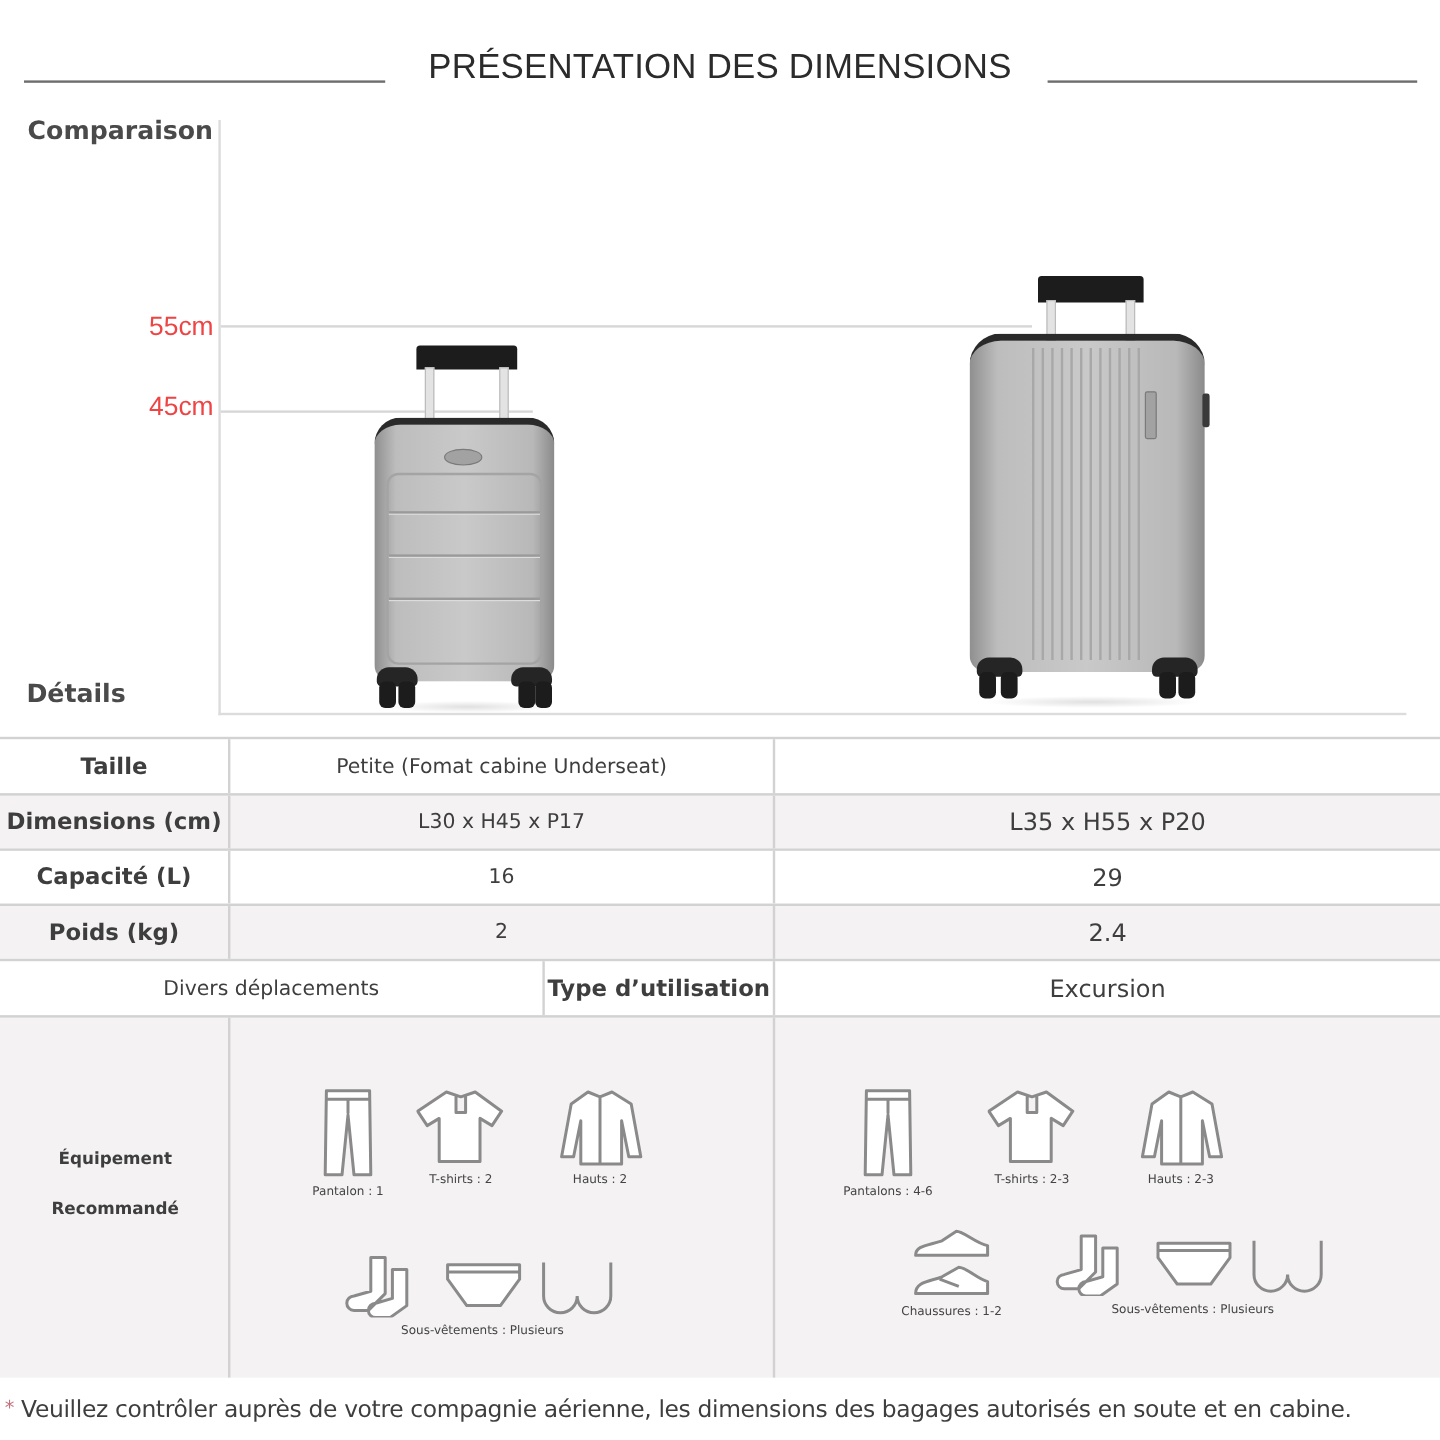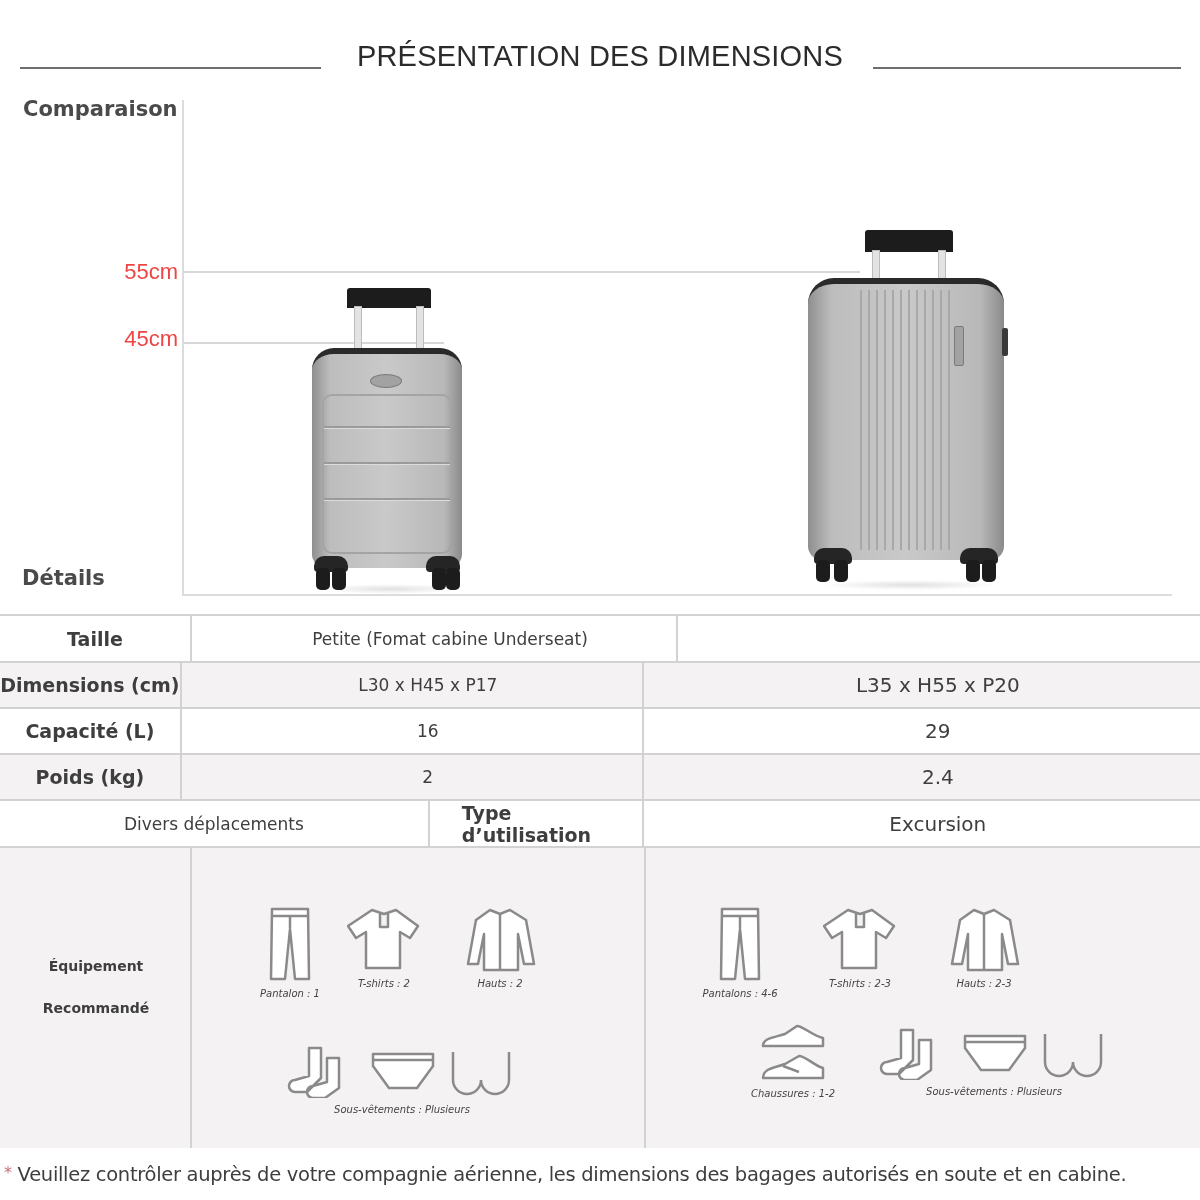--- a/index.html
+++ b/index.html
@@ -29,37 +29,37 @@
     border-radius: 22px 22px 14px 14px; border-top: 6px solid #2a2a2a; }
   .rib { position: absolute; left: 12px; right: 12px; height: 2px; background: #9a9a9a; box-shadow: 0 1px 0 #dcdcdc; }
   .vrib { position: absolute; top: 6px; bottom: 10px; width: 2px; background: #a8a8a8; }
   .badge { position: absolute; background: #a2a2a2; border: 1px solid #7a7a7a; }
   .wheel { position: absolute; width: 14px; height: 22px; background: #1c1c1c; border-radius: 5px; }
   .wheel-housing { position: absolute; background: #252525; border-radius: 10px 10px 4px 4px; }
   .shadow { position: absolute; height: 10px; background: radial-gradient(ellipse at center, rgba(0,0,0,0.12), rgba(0,0,0,0) 70%); }
 
   
   .tbl { position: absolute; left: 0; top: 614px; width: 1200px; }
-  .row { position: absolute; left: 0; width: 1200px; border-top: 2px solid #d2d2d2; display: flex; gap: 32px; }
+  .row { position: absolute; left: 0; width: 1200px; border-top: 2px solid #d2d2d2; display: flex; }
   .row.shade { background: #f4f2f2; }
   .cell { display: flex; align-items: center; justify-content: center; height: 100%; }
   .c0 { width: 192px; border-right: 2px solid #d2d2d2; font-family: "DejaVu Sans", sans-serif; font-weight: bold; font-size: 19px; color: #3e3e3e; }
   .c1 { width: 454px; border-right: 2px solid #d2d2d2; font-family: "DejaVu Sans", sans-serif; font-size: 17px; color: #3e3e3e; }
   .c2 { width: 554px; font-family: "DejaVu Sans", sans-serif; font-size: 20px; color: #3e3e3e; }
   .asterisk { color: #c4404f; }
 
   
   .equip { position: absolute; left: 0; top: 846px; width: 1200px; height: 302px; background: #f4f2f2; border-top: 2px solid #d2d2d2; }
   .equip .lbl { position: absolute; left: 0; top: 0; width: 192px; height: 300px; border-right: 2px solid #d2d2d2;
     font-family: "DejaVu Sans", sans-serif; font-weight: bold; font-size: 14px; color: #3e3e3e; }
   .equip .lbl span { position: absolute; width: 192px; text-align: center; }
   .equip .mid { position: absolute; left: 192px; top: 0; width: 454px; height: 300px; border-right: 2px solid #d2d2d2; }
   .item { position: absolute; text-align: center; }
   .item svg { display: block; margin: 0 auto; }
-  .item .cap { font-family: "DejaVu Sans", sans-serif; font-size: 10px; color: #444; margin-top: 6px; white-space: nowrap; font-style: italic; }
+  .item .cap { font-family: "DejaVu Sans", sans-serif; font-size: 10px; color: #444; margin-top: 6px; white-space: nowrap; }
 
   .footnote { position: absolute; left: 4px; top: 1163px; font-family: "DejaVu Sans", sans-serif; font-size: 19.5px; color: #3e3e3e; white-space: nowrap; letter-spacing: -0.3px; }
   .footnote .star { color: #c4707c; font-size: 16px; vertical-align: 3px; }
 </style>
 </head>
 <body>
 
 <div class="hdr-line left"></div>
 <div class="hdr-title">PRÉSENTATION DES DIMENSIONS</div>
 <div class="hdr-line right"></div>

